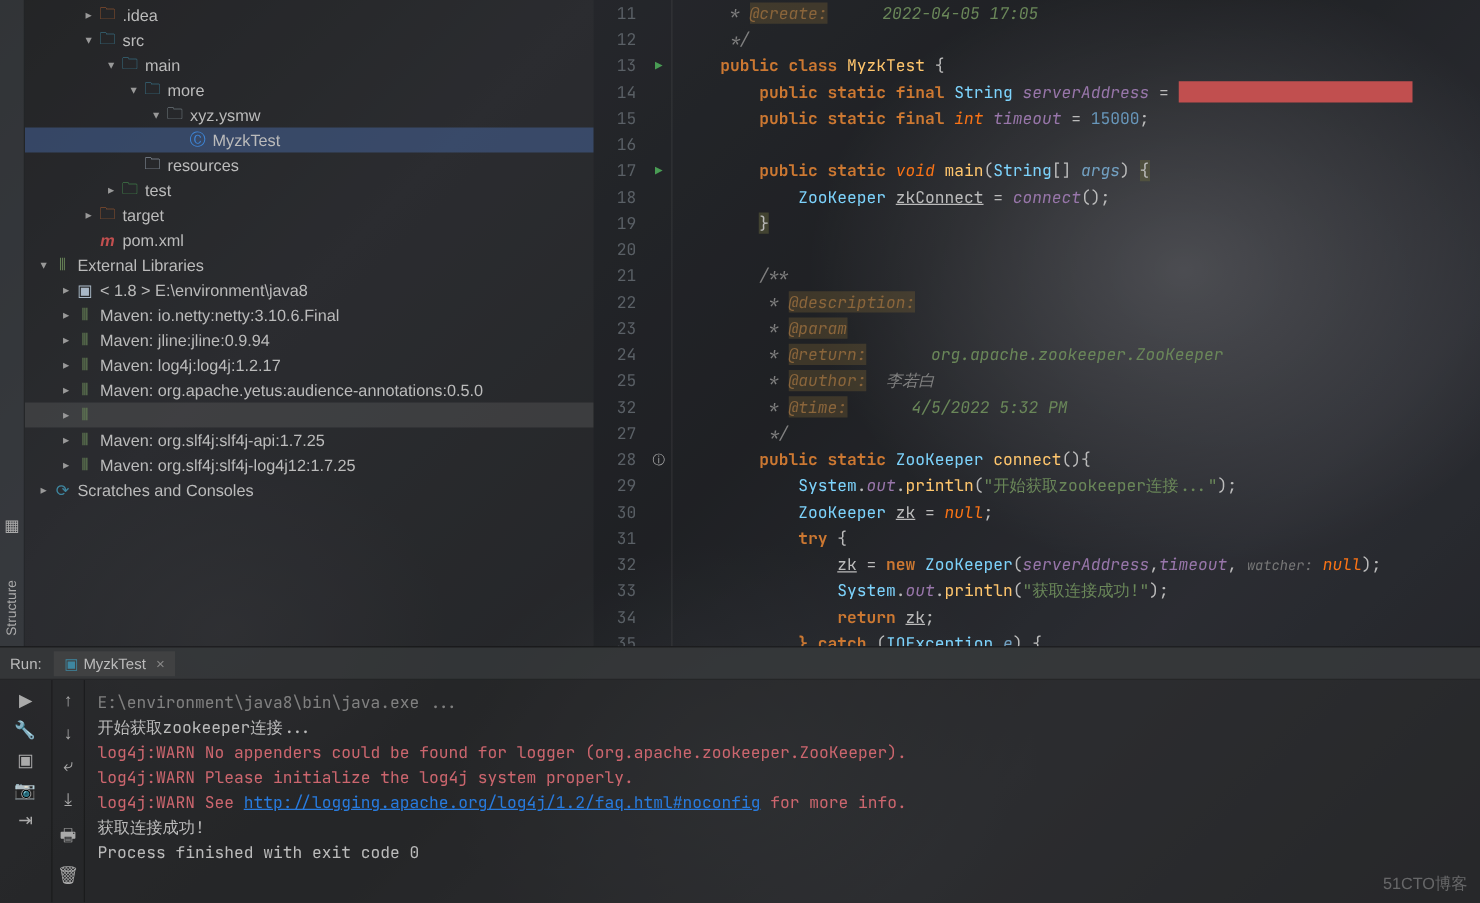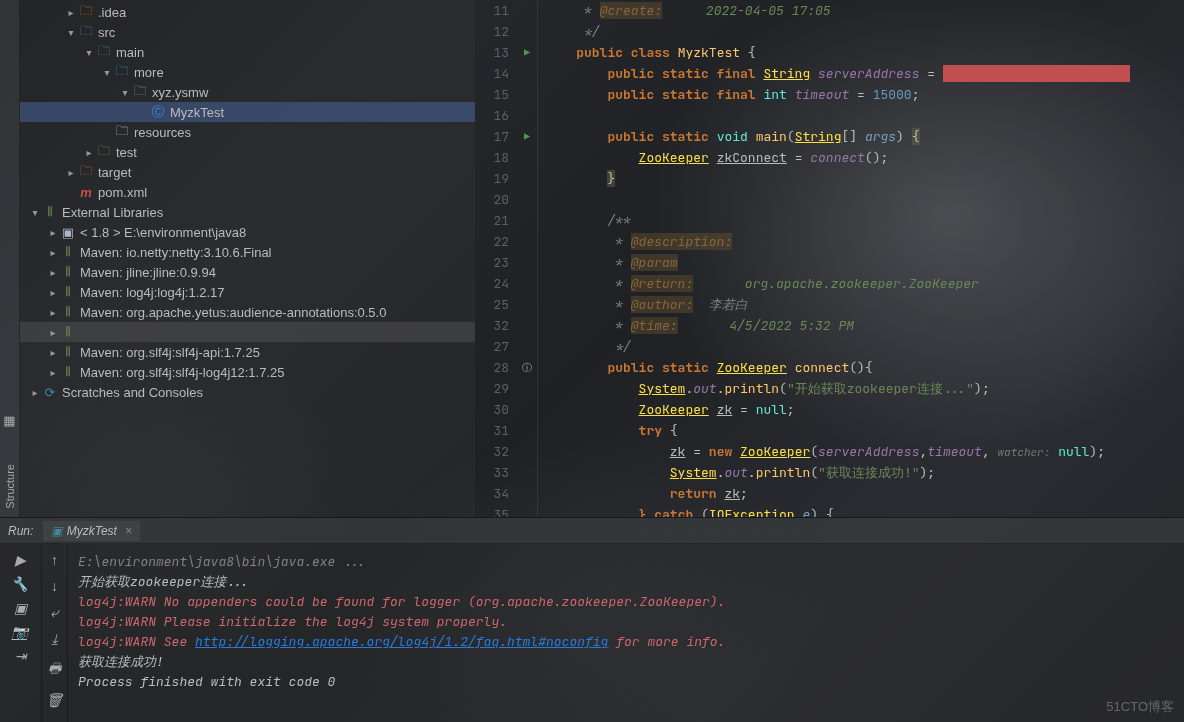--- a/index.html
+++ b/index.html
@@ -45,40 +45,40 @@
 .lib-icon { color: #6a8759; }
 
 
 .editor { flex: 1; display: flex; background: rgba(30,30,30,0.45); overflow: hidden; font-family: "JetBrains Mono","Consolas",monospace; font-size: 13px; }
 .gutter-col { width: 42px; text-align: right; color: #5a6066; padding-right: 8px; line-height: 21px; }
 .marker-col { width: 20px; line-height: 21px; text-align: center; font-size: 10px; }
 .sep-col { width: 8px; border-left: 1px solid rgba(100,100,100,0.25); }
 .code-col { flex: 1; line-height: 21px; white-space: pre; }
 .ln { height: 21px; }
 .kw { color: #cc7832; font-weight: bold; }
-.kw2 { color: #5eead4; }
-.type { color: #fde047; text-decoration: underline; }
+.kw2 { color: #f97316; font-style: italic; }
+.type { color: #7dd3fc; }
 .cls { color: #ffc66d; }
 .mth { color: #ffc66d; }
 .str { color: #6a8759; }
 .num { color: #6897bb; }
 .com { color: #808080; font-style: italic; }
 .comtag { color: #8a653b; background: rgba(110,90,50,0.4); font-style: italic; }
 .comval { color: #6a8759; font-style: italic; margin-left: 36px; }
 .fld { color: #9876aa; font-style: italic; }
 .param { color: #72a0c1; font-style: italic; }
 .hint { color: #787878; font-style: italic; font-size: 11px; }
 .under { text-decoration: underline; }
 .hl-brace { background: rgba(100,100,60,0.5); }
 .redact { background: #c14f4f; color: transparent; }
 .run-mark { color: #499c54; }
 .ovr { color: #aaaaaa; }
 
 
-.run-panel { height: 205px; display: flex; flex-direction: column; border-top: 1px solid rgba(0,0,0,0.4); background: rgba(40,40,40,0.7); font-style: italic; }
+.run-panel { height: 205px; display: flex; flex-direction: column; border-top: 1px solid rgba(0,0,0,0.4); background: rgba(40,40,40,0.7); }
 .run-tabs { height: 26px; display: flex; align-items: center; padding: 0 8px; background: rgba(60,63,65,0.6); border-bottom: 1px solid rgba(0,0,0,0.3); font-size: 12px; }
 .run-tabs .tab-label { margin-right: 10px; color: #bbb; }
 .run-tabs .tab { display: flex; align-items: center; gap: 4px; padding: 3px 8px; background: rgba(75,75,75,0.5); }
 .run-body { flex: 1; display: flex; }
 .run-tools { width: 42px; display: flex; flex-direction: column; align-items: center; gap: 8px; padding: 8px 0; border-right: 1px solid rgba(0,0,0,0.3); }
 .run-tools2 { width: 26px; display: flex; flex-direction: column; align-items: center; gap: 10px; padding: 8px 0; border-right: 1px solid rgba(0,0,0,0.3); }
 .run-tools .ticon, .run-tools2 .ticon { color: #aaa; cursor: pointer; font-size: 14px; }
 .run-play { color: #499c54; }
 .console { flex: 1; padding: 8px 10px; font-family: "JetBrains Mono","Consolas",monospace; font-size: 13px; line-height: 20px; white-space: pre-wrap; }
 .c-out { color: #bbbbbb; }

